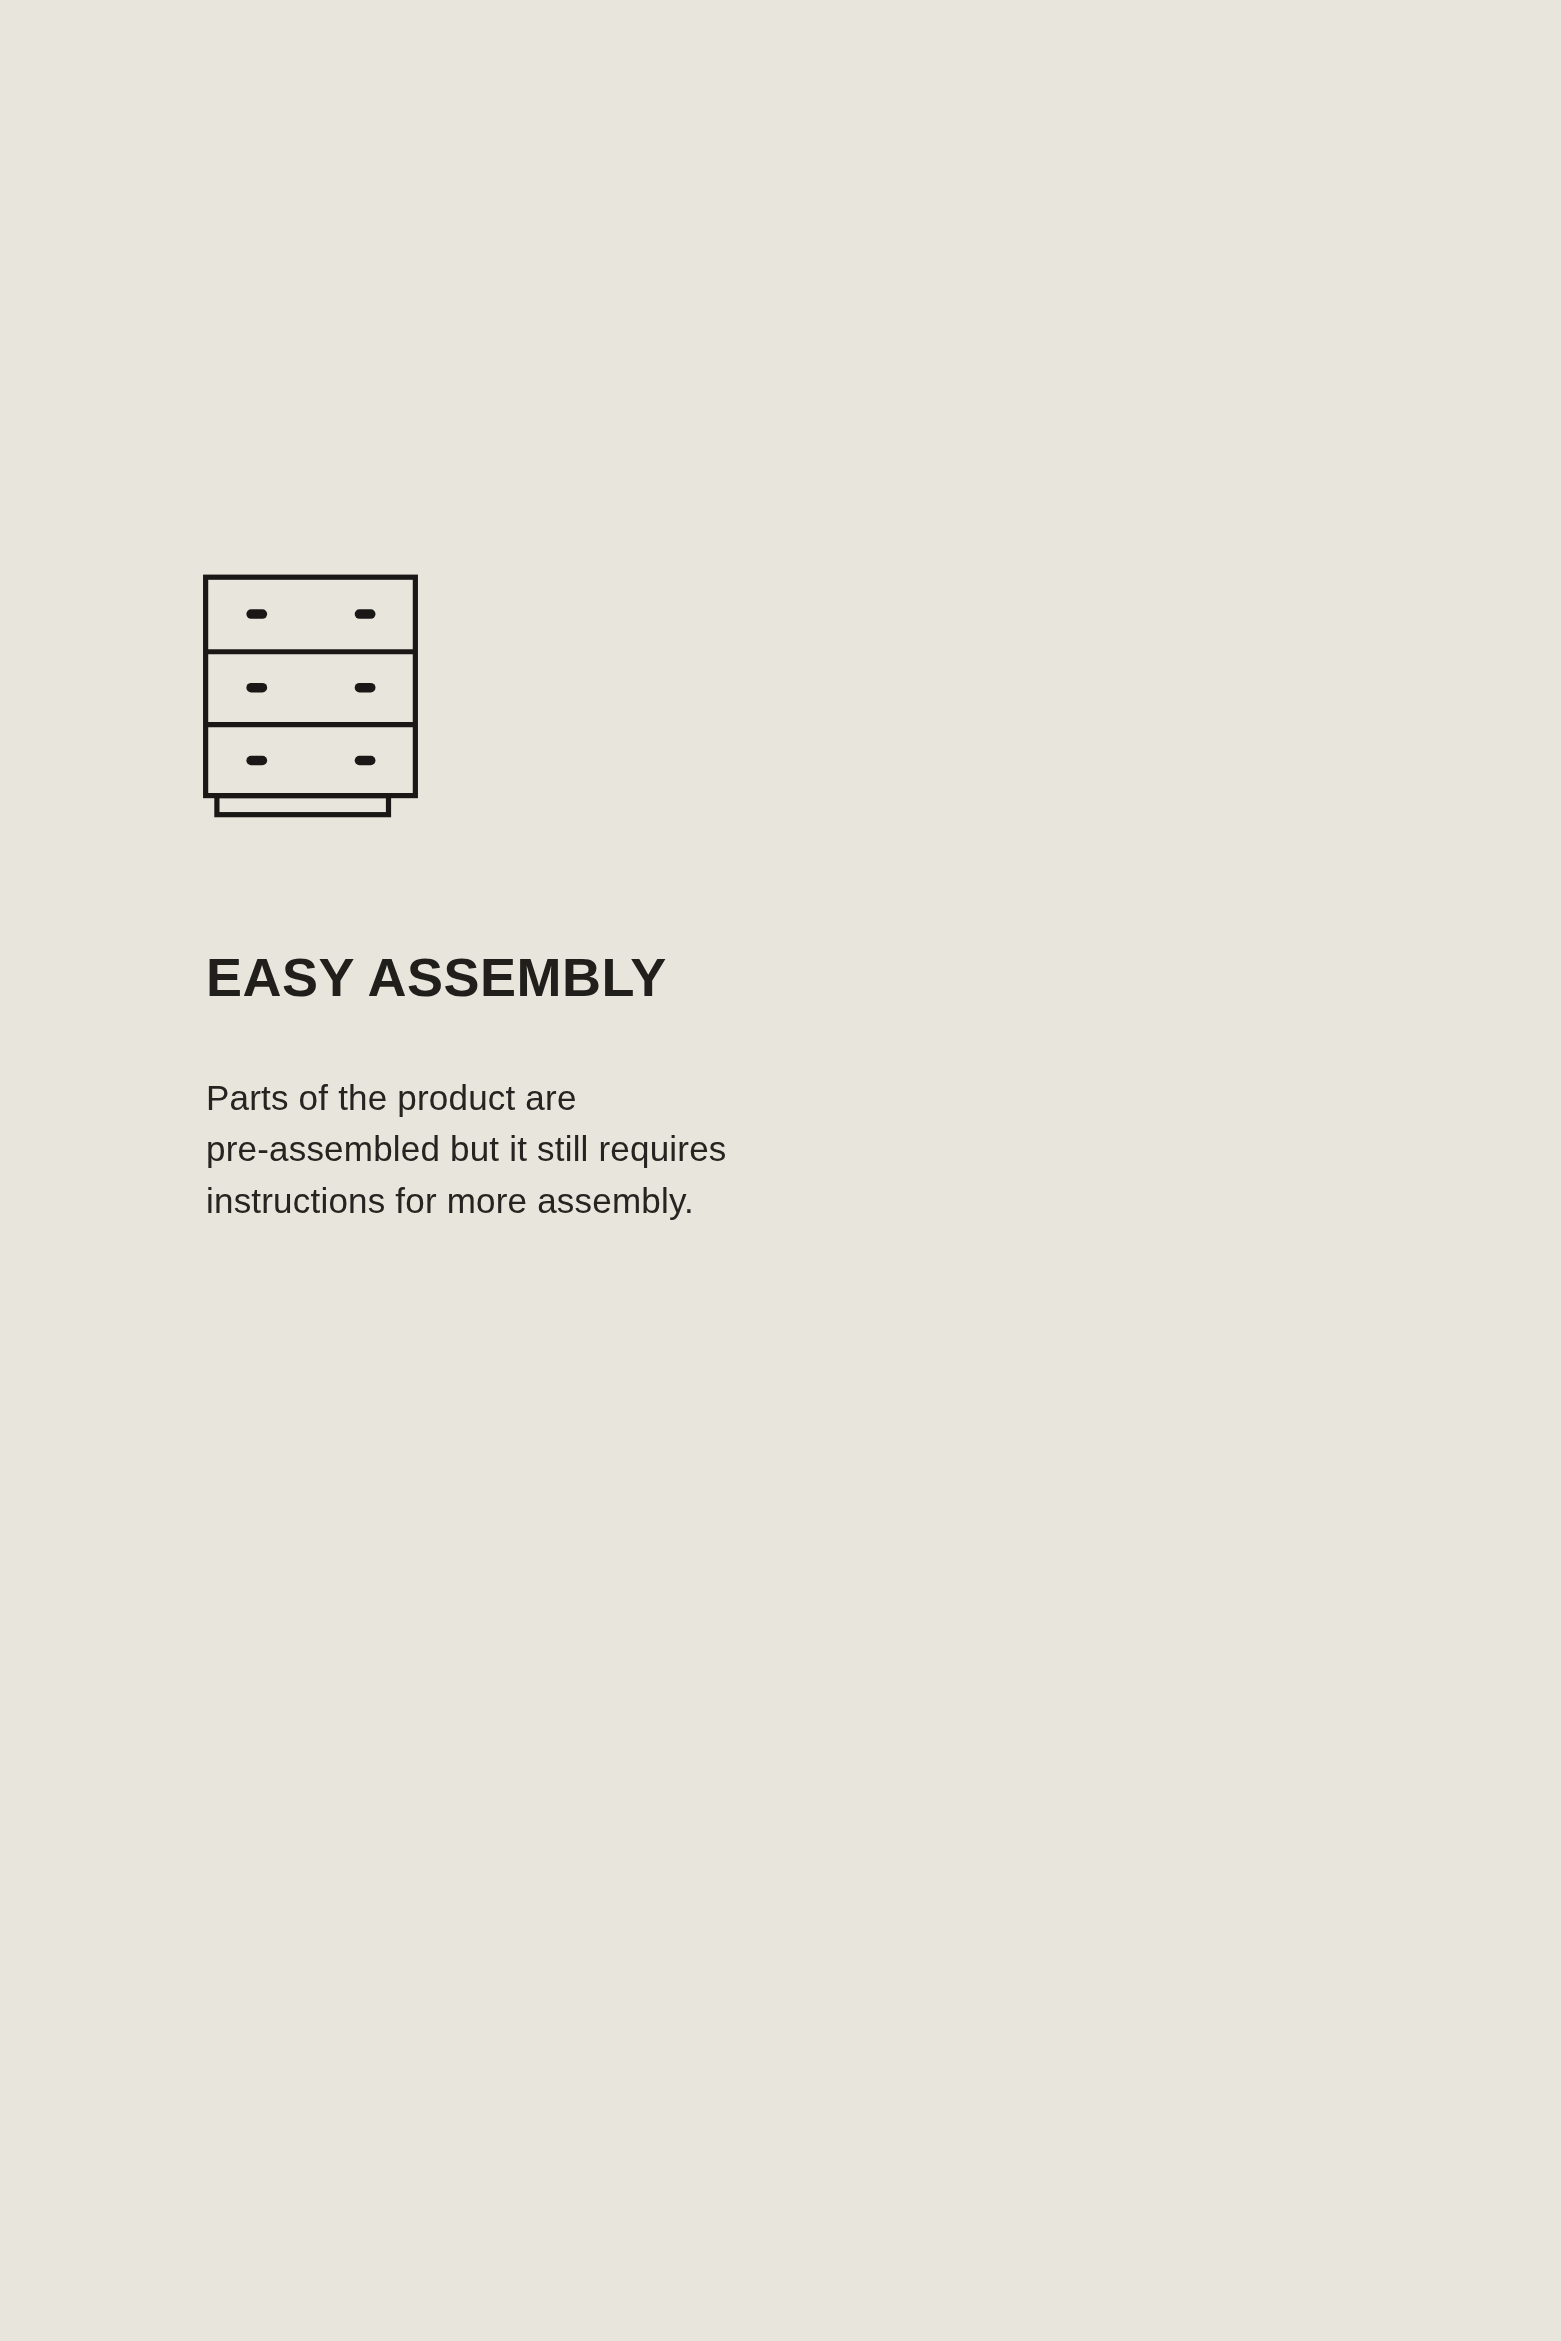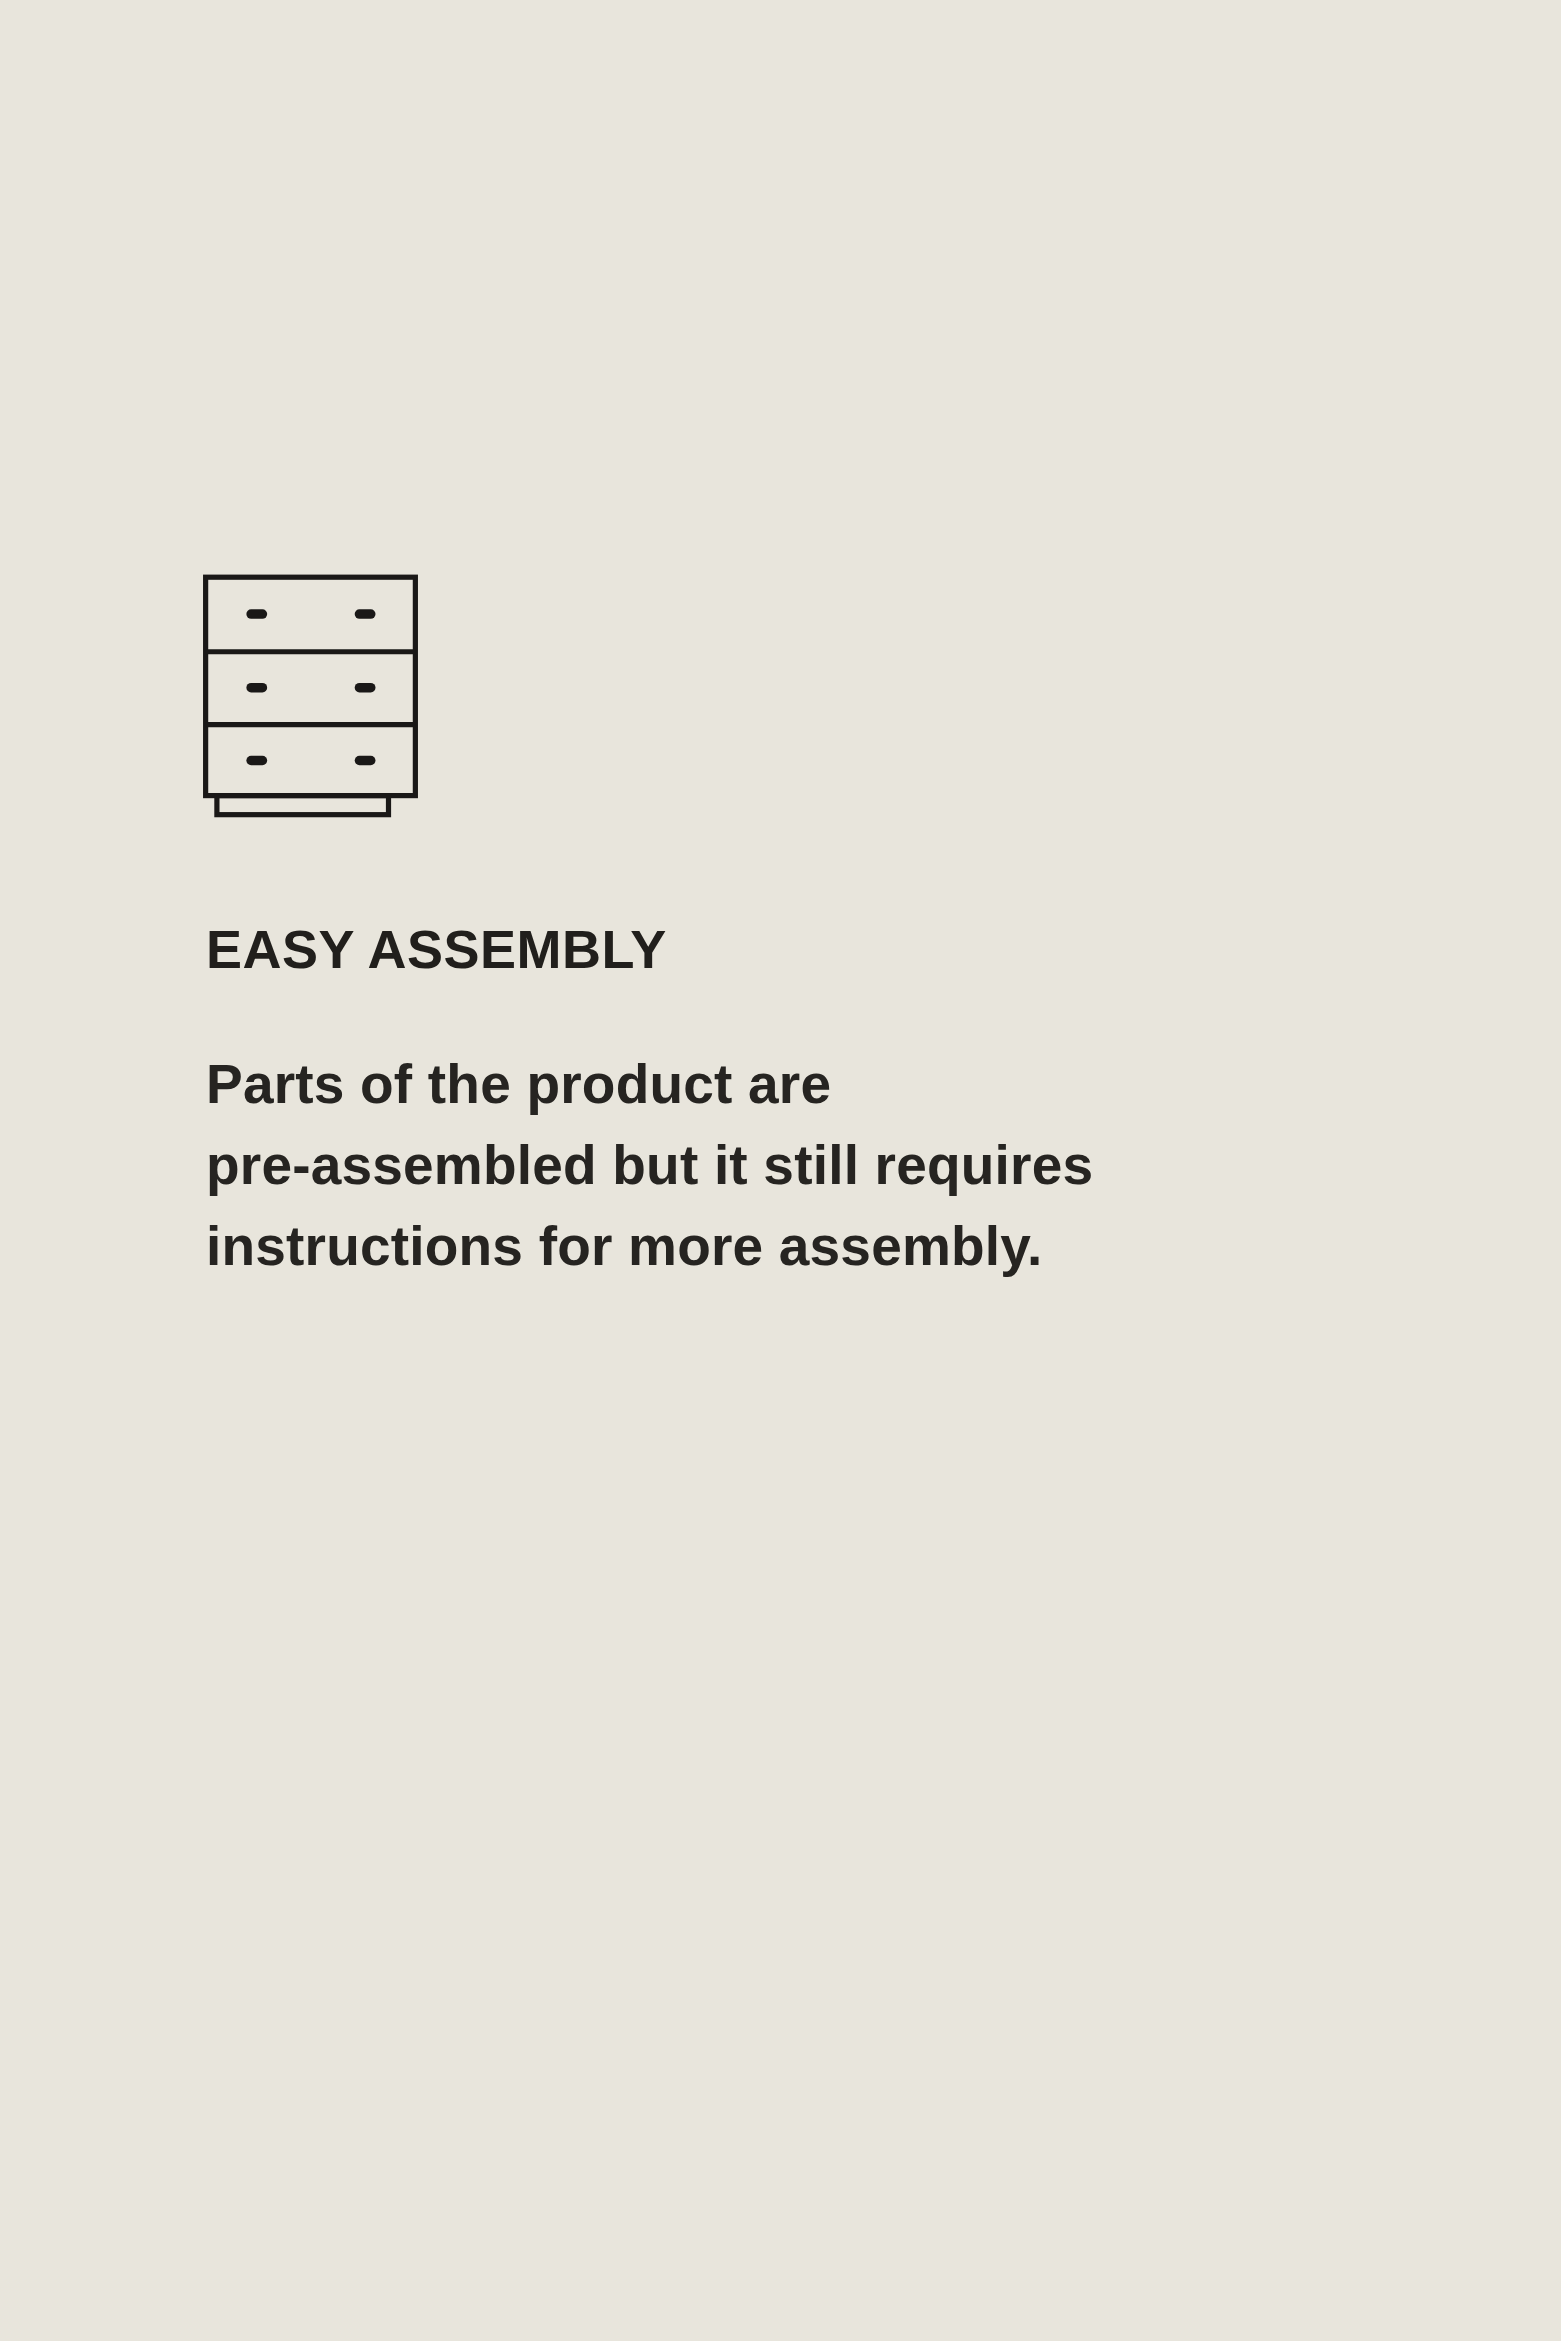--- a/index.html
+++ b/index.html
@@ -34,42 +34,42 @@
     display: block;
     width: 219px;
     height: 247px;
     overflow: visible;
   }
 
   
   .content {
     position: absolute;
     left: 206px;
-    top: 921px;
+    top: 949px;
     width: 1232px;
   }
 
   .headline {
     font-family: "Liberation Sans", sans-serif;
     font-size: 54px;
     font-weight: 700;
     letter-spacing: 0.5px;
     line-height: 1.05;
     color: #211f1c;
     margin: 0;
     white-space: nowrap;
   }
 
   .body-copy {
     margin: 0;
     padding: 0;
     margin-top: 66px;
     font-family: "Liberation Sans", sans-serif;
-    font-size: 55px;
-    font-weight: 700;
+    font-size: 35px;
+    font-weight: 400;
     line-height: 1.48;
     letter-spacing: 0.2px;
     color: #262421;
     max-width: 1180px;
   }
   .body-copy .line {
     display: block;
     white-space: nowrap;
   }
 </style>

